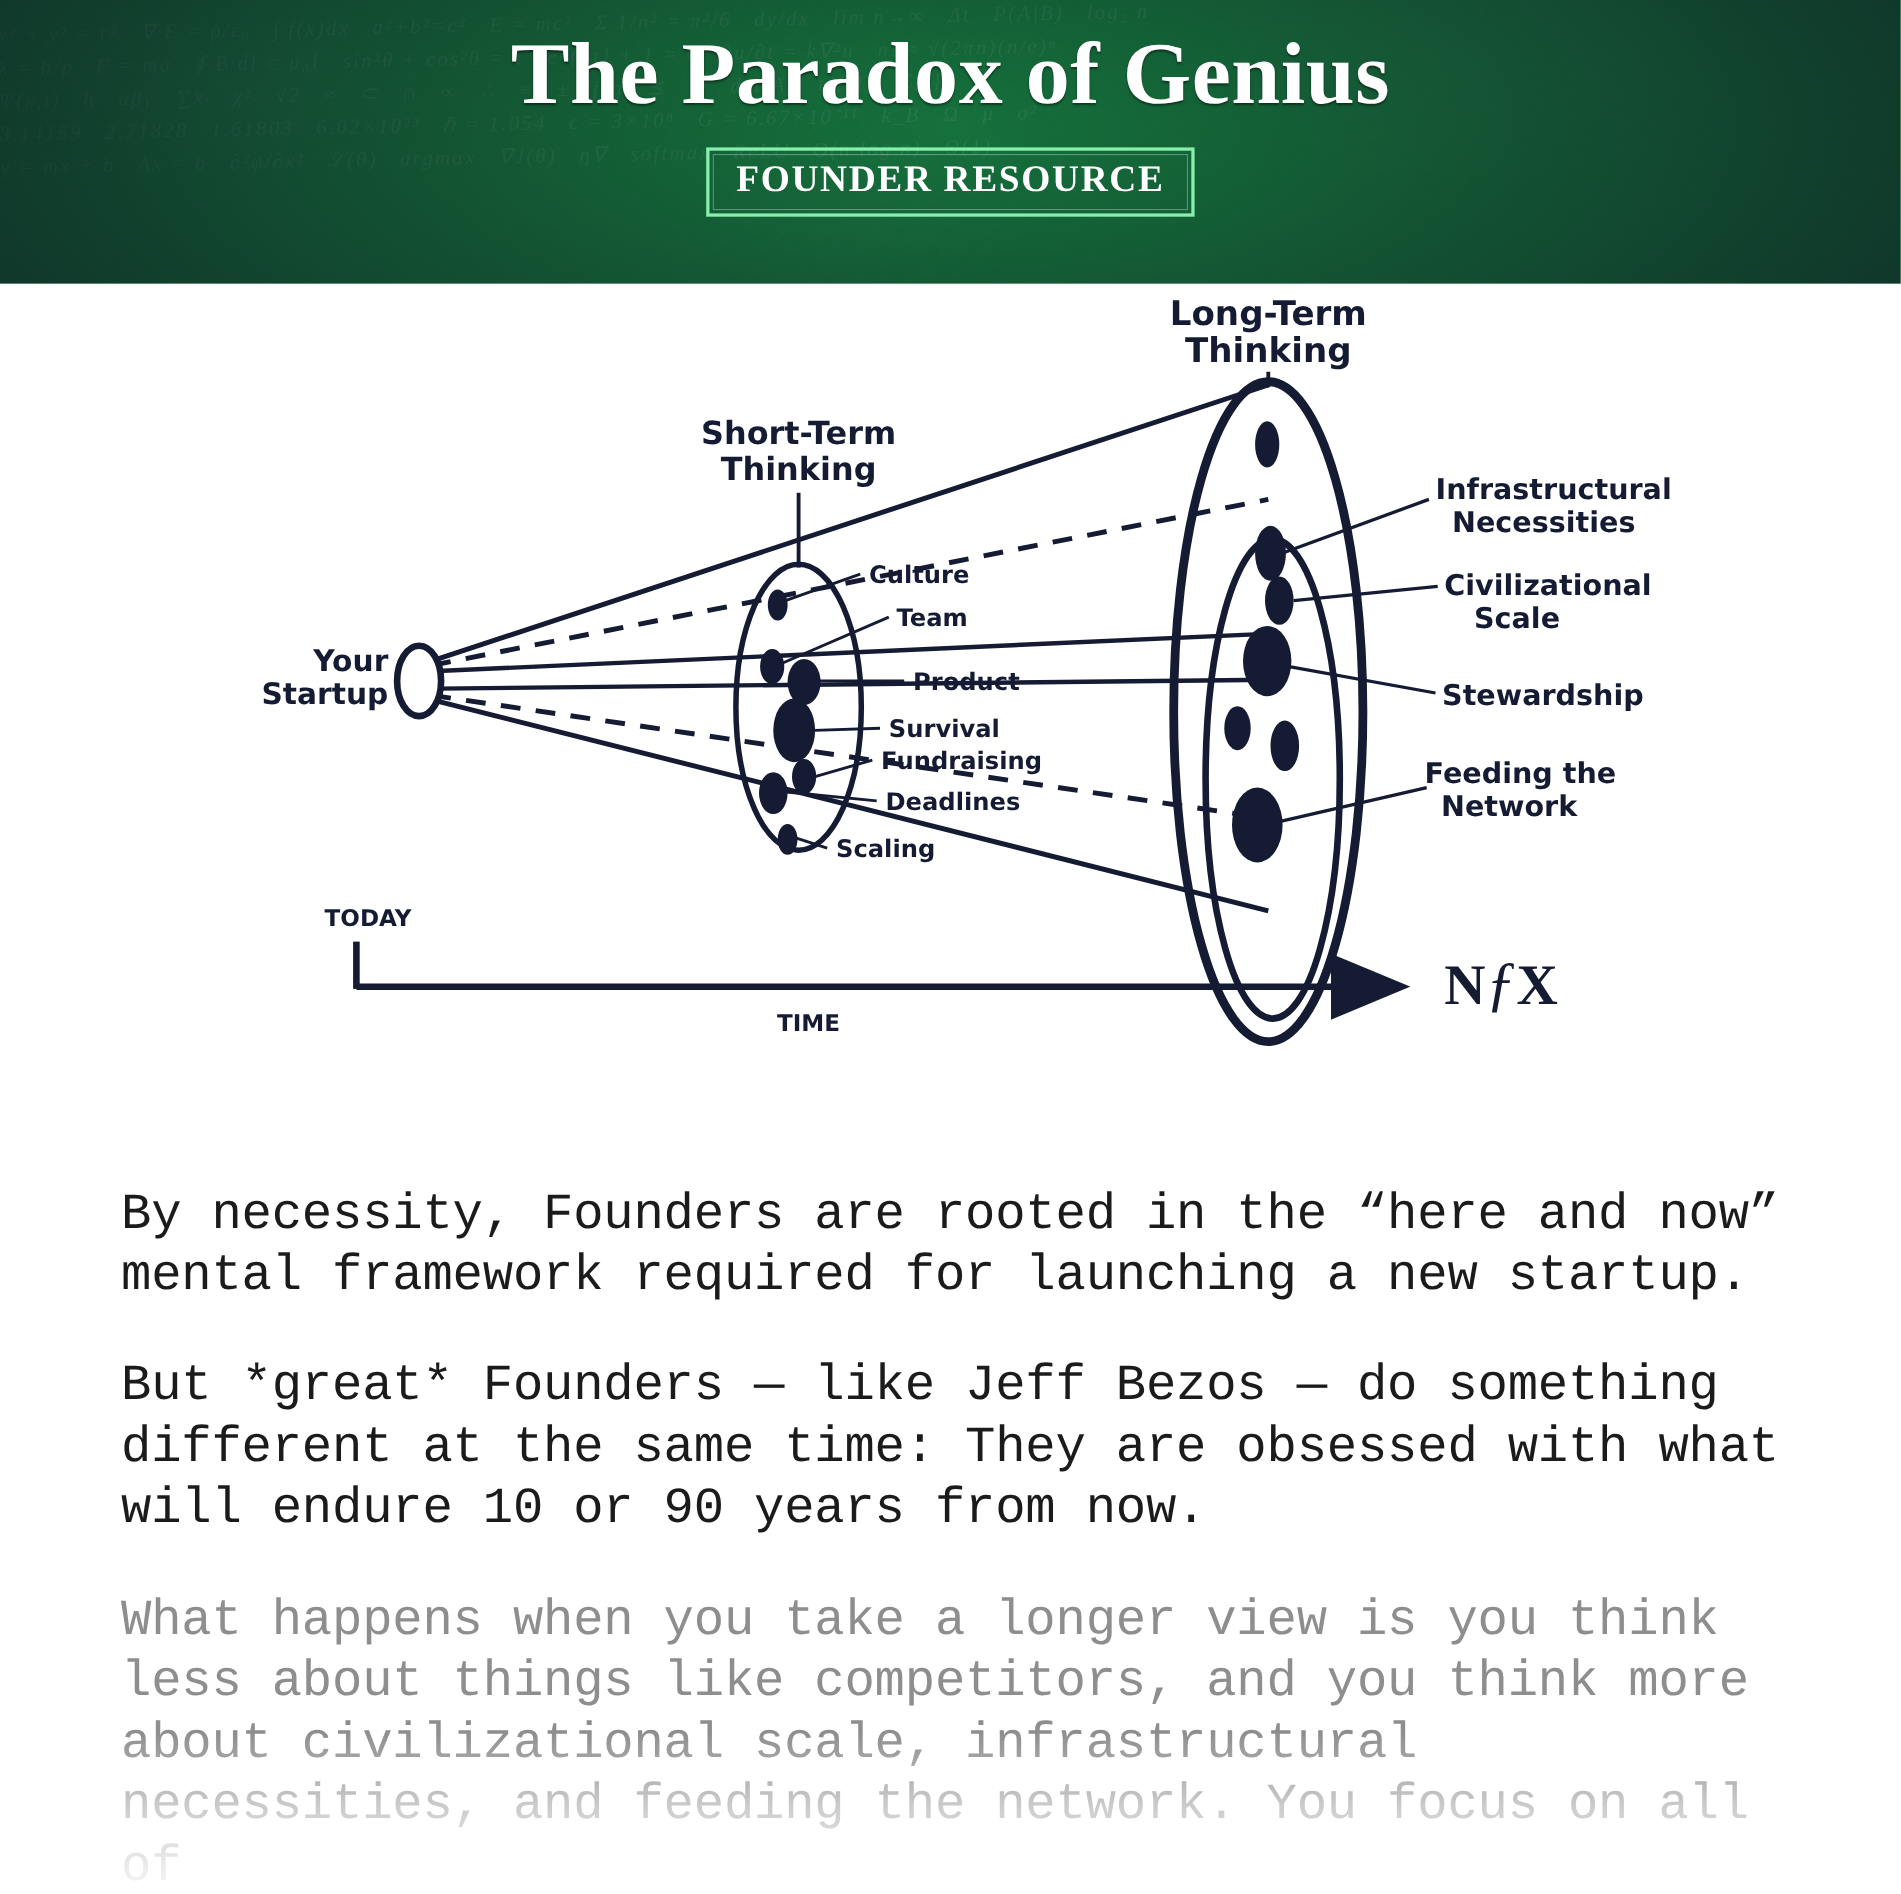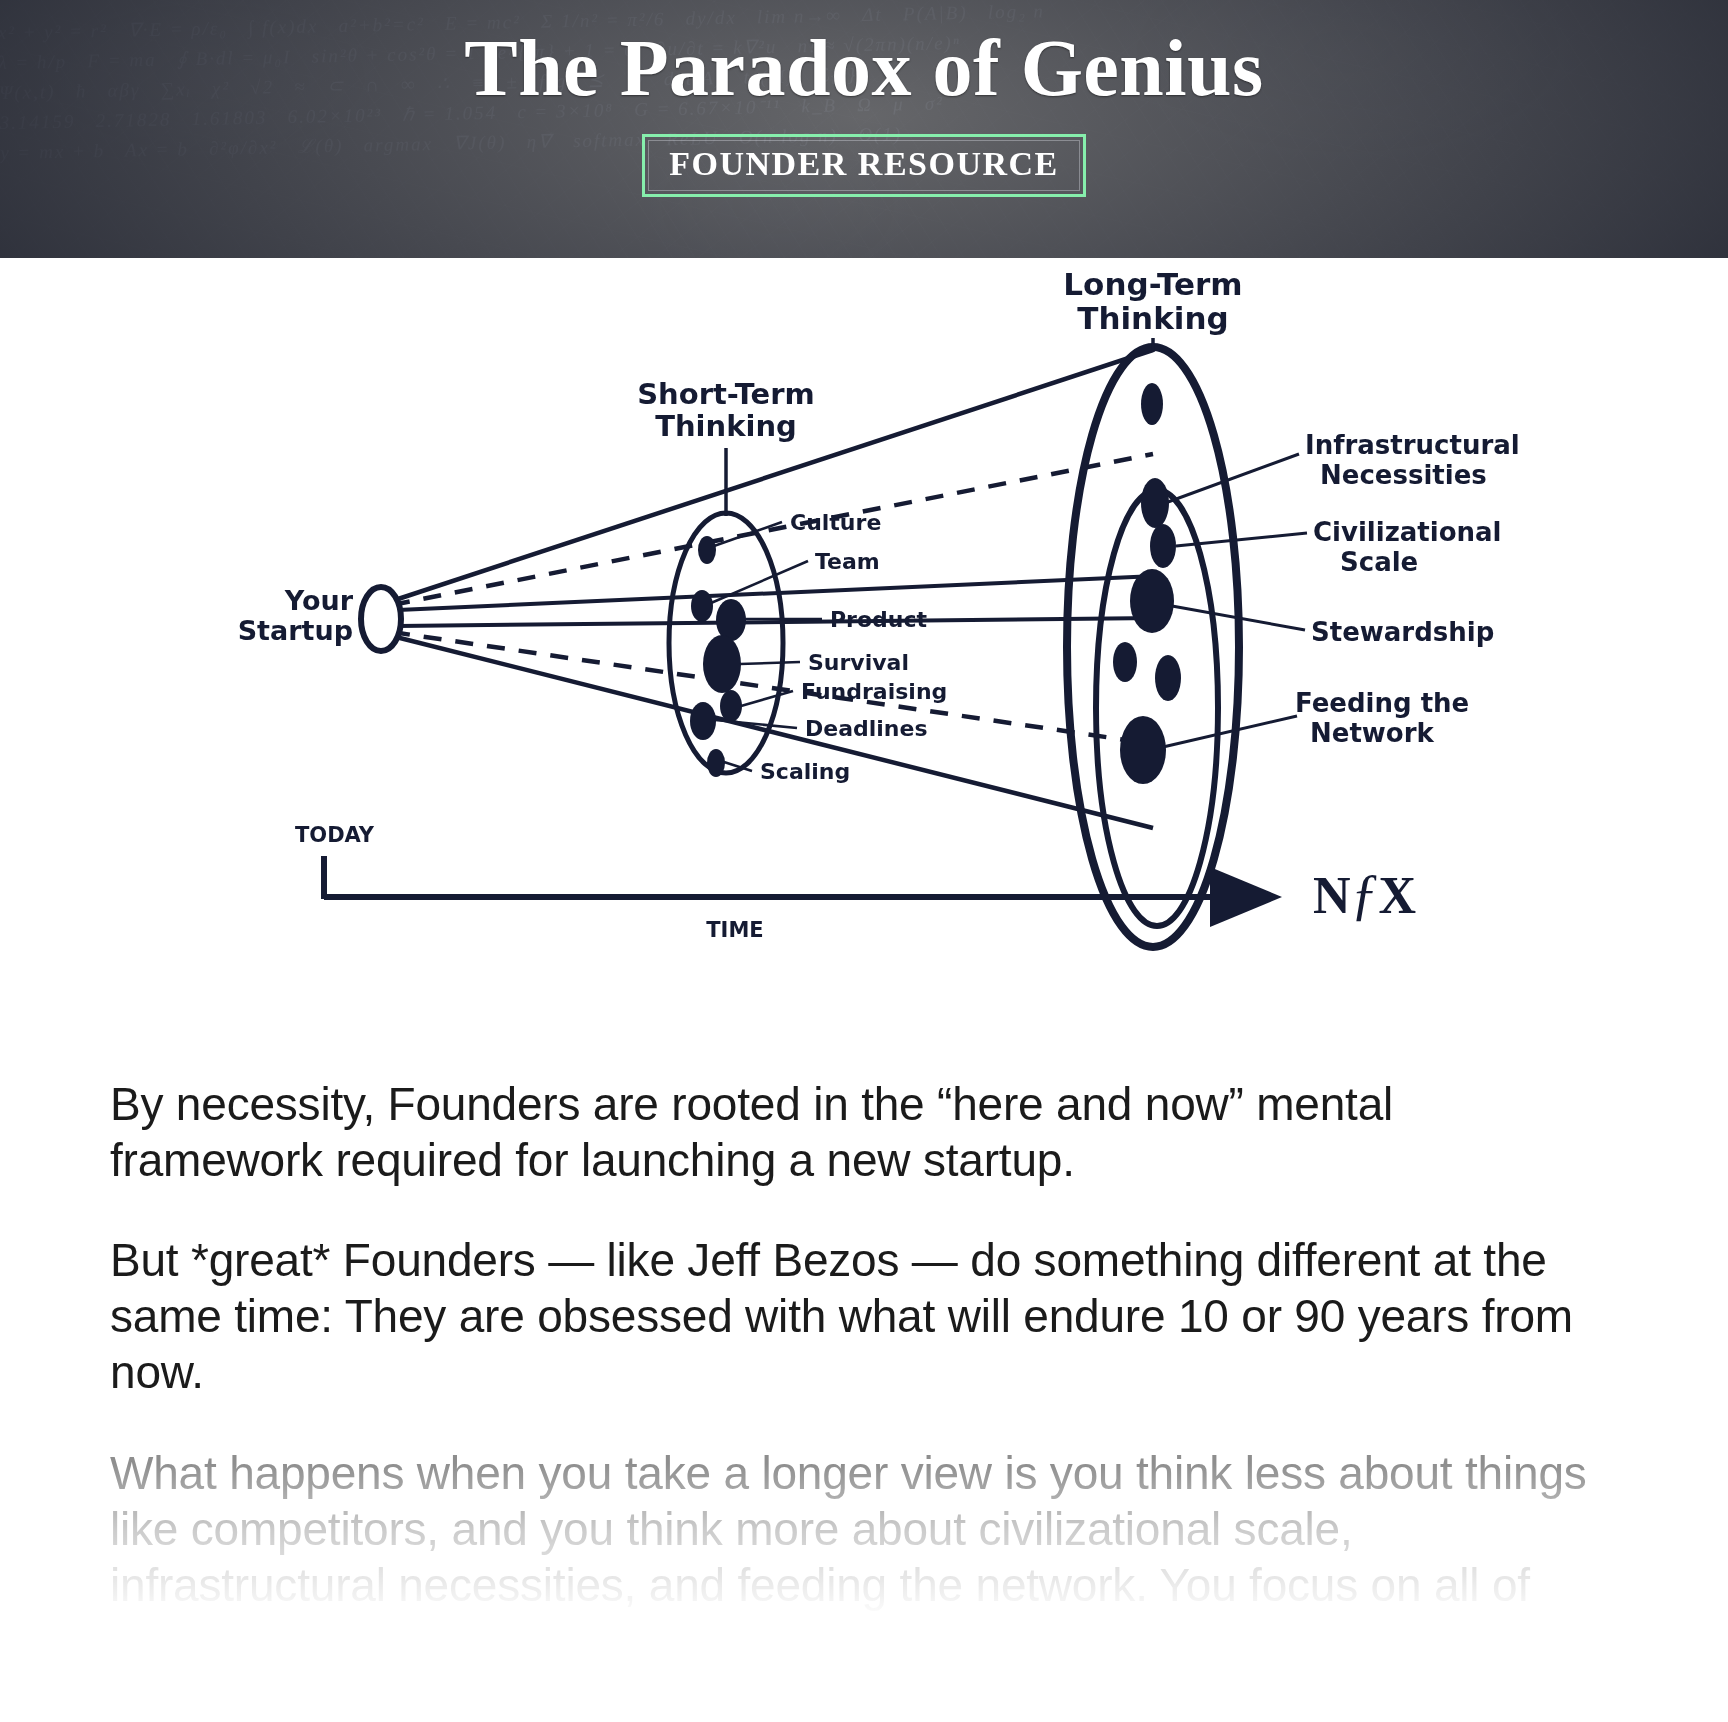--- a/index.html
+++ b/index.html
@@ -11,21 +11,21 @@
     font-family: "Liberation Serif", "DejaVu Serif", serif;
     overflow: hidden;
     position: relative;
   }
 
   
   .header {
     position: relative;
     width: 1728px;
     height: 258px;
-    background: #737373;
+    background: #15803d;
     overflow: hidden;
   }
   .header-texture {
     position: absolute;
     inset: 0;
     opacity: 0.30;
     background:
       radial-gradient(ellipse 300px 140px at 12% 30%, rgba(190,200,220,0.10), transparent 70%),
       radial-gradient(ellipse 420px 200px at 78% 20%, rgba(190,200,220,0.09), transparent 70%),
       radial-gradient(ellipse 260px 160px at 45% 80%, rgba(190,200,220,0.07), transparent 70%),
@@ -101,21 +101,21 @@
   .diagram-svg { display:block; width: 1728px; height: 800px; }
 
   
   .body-copy {
     position: relative;
     padding: 0 110px;
     margin-top: 18px;
   }
   .para {
     color: #1b1b1b;
-    font-family: Liberation Sans, sans-serif;
+    font-family: Liberation Mono, monospace;
     font-size: 46px;
     line-height: 1.22;
     margin: 0 0 44px 0;
     letter-spacing: -0.2px;
   }
   .para.fade {
     position: relative;
     color: #8e8e8e;
     margin-bottom: 0;
   }

